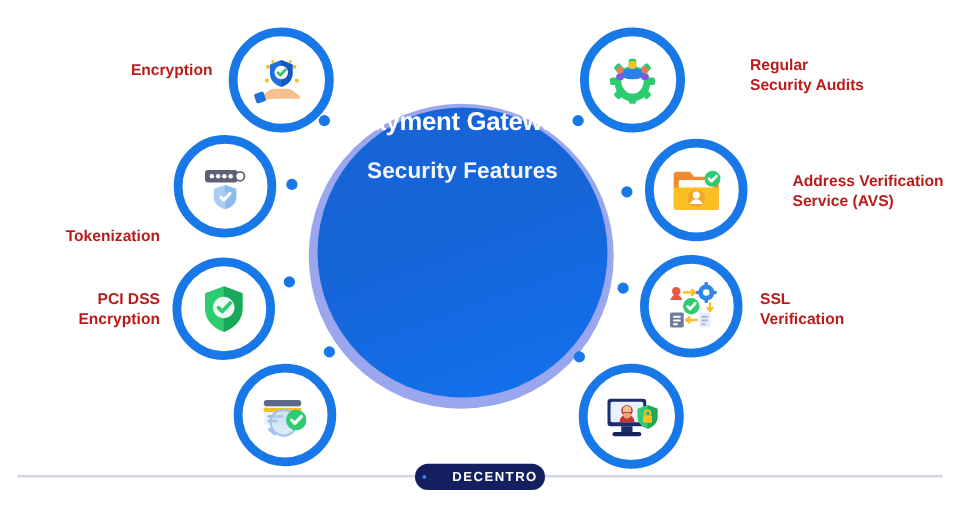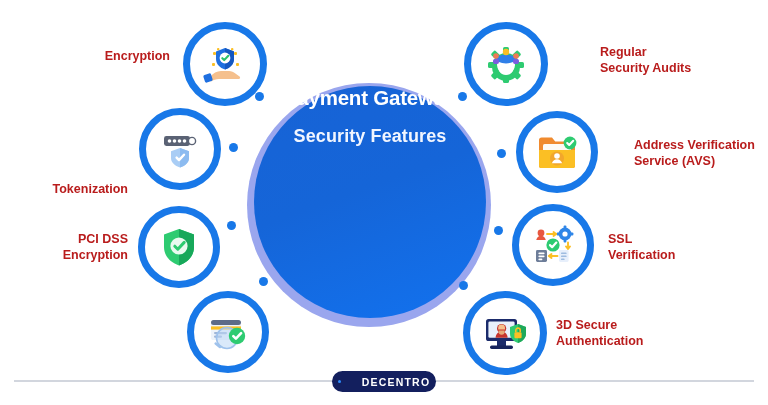--- a/index.html
+++ b/index.html
@@ -242,22 +242,20 @@
       <path d="M15.6 29.8 c0 -3.6 2.8 -6.2 6 -6.2 s6 2.6 6 6.2 Z" fill="#c6342e"></path>
       <circle cx="21.6" cy="20.6" r="4.6" fill="#c6342e"></circle>
       <path d="M18.2 20 a3.4 3.4 0 0 1 6.8 0 v1.6 h-6.8 Z" fill="#f5c08d"></path>
       <path d="M18.6 22.4 h6 v1.4 a3 3 0 0 1 -6 0 Z" fill="#e6a978"></path>
       <path d="M38 16 L46 19 V25.6 C46 30.2 42.6 33.4 38 35 C33.4 33.4 30 30.2 30 25.6 V19 Z" fill="#2ecb71"></path>
       <path d="M38 16 L46 19 V25.6 C46 30.2 42.6 33.4 38 35 Z" fill="#1fa95a"></path>
       <rect x="34.4" y="24.2" width="7.2" height="6" rx="1.2" fill="#fbbf24"></rect>
       <path d="M35.8 24.2 v-1.9 a2.2 2.2 0 0 1 4.4 0 v1.9" stroke="#fbbf24" stroke-width="1.6" fill="none"></path>
     </svg>
   </div>
-  <div class="label right" style="left:556px;top:318px;width:150px;">3D Secure
-Authentication</div>
 
   <div class="dot" style="left:255px;top:92px;width:9px;height:9px;"></div>
   <div class="dot" style="left:229px;top:143px;width:9px;height:9px;"></div>
   <div class="dot" style="left:227px;top:221px;width:9px;height:9px;"></div>
   <div class="dot" style="left:259px;top:277px;width:9px;height:9px;"></div>
   <div class="dot" style="left:458px;top:92px;width:9px;height:9px;"></div>
   <div class="dot" style="left:497px;top:149px;width:9px;height:9px;"></div>
   <div class="dot" style="left:494px;top:226px;width:9px;height:9px;"></div>
   <div class="dot" style="left:459px;top:281px;width:9px;height:9px;"></div>
 

